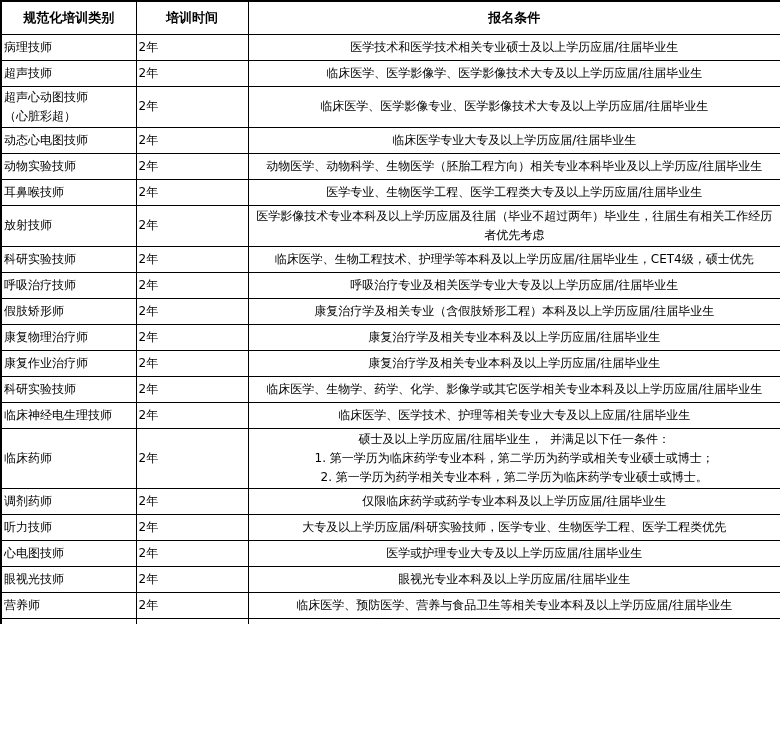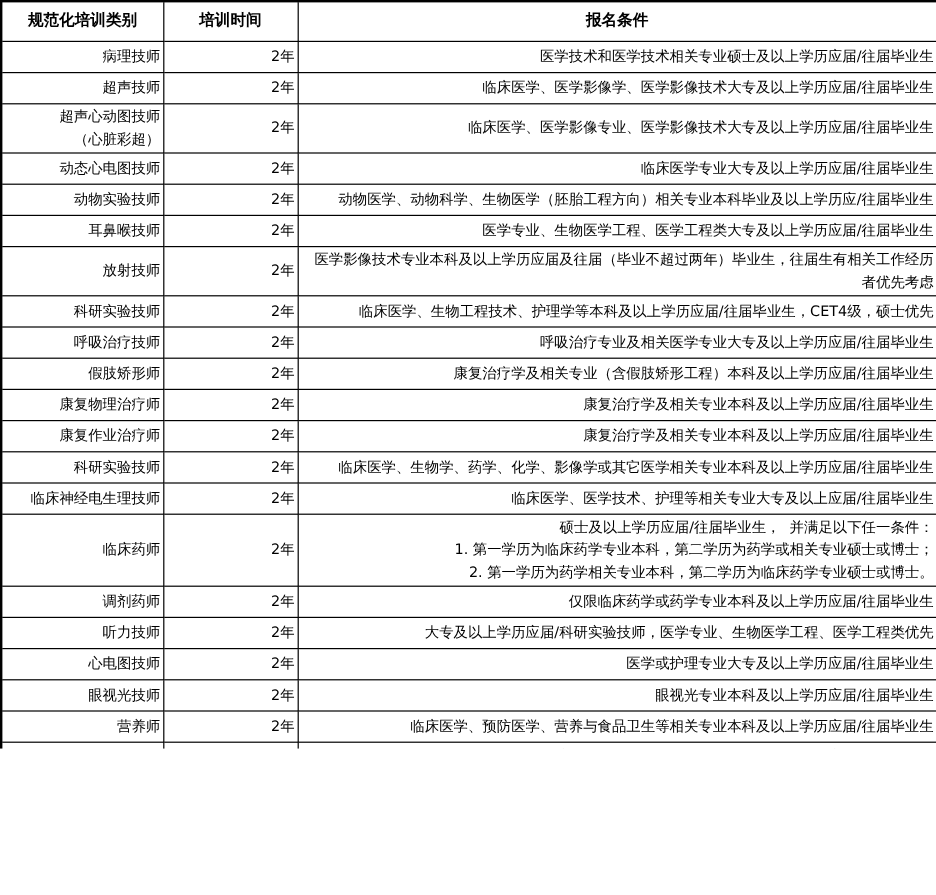--- a/index.html
+++ b/index.html
@@ -34,29 +34,29 @@
   }
   table.train thead tr { height: 33px; }
   table.train tbody tr { height: 26px; }
   table.train th {
     font-weight: bold;
     font-size: 13px;
     text-align: center;
     white-space: nowrap;
   }
   td.cat {
-    text-align: right;
+    text-align: left;
     white-space: pre-wrap;
   }
   td.dur {
-    text-align: right;
+    text-align: left;
     white-space: nowrap;
   }
   td.cond {
-    text-align: right;
+    text-align: center;
     white-space: pre-wrap;
     word-break: break-all;
   }
 </style>
 </head>
 <body>
 
 <div class="page">
   <table class="train">
     <colgroup>

